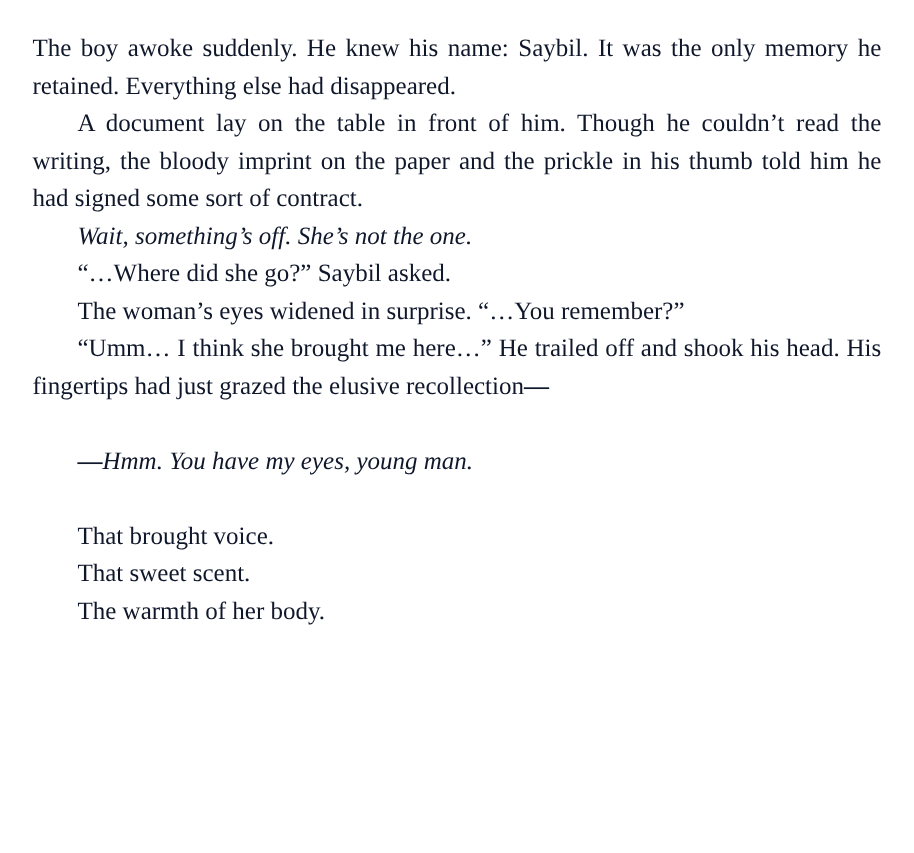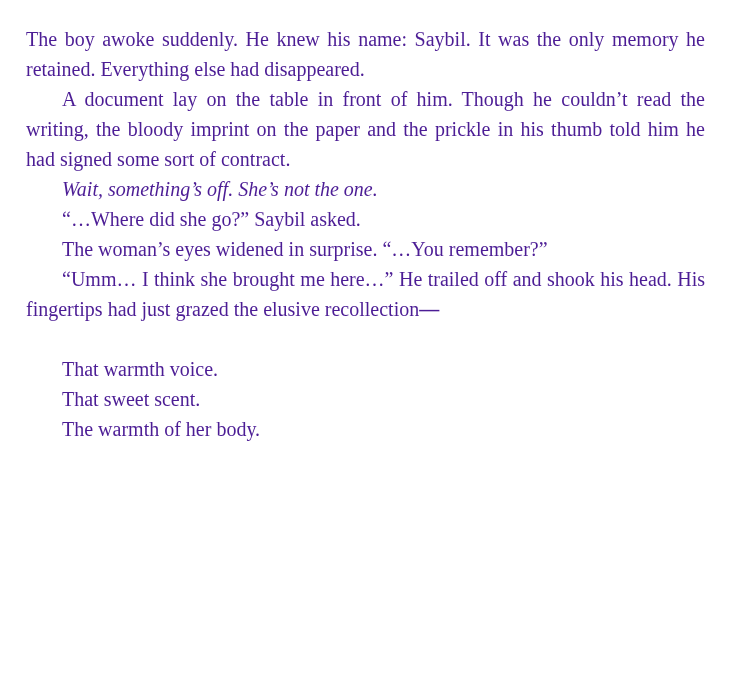--- a/index.html
+++ b/index.html
@@ -33,24 +33,25 @@
   .text-block p.space-before {
     margin-top: 30px;
   }
   .seg-italic { font-style: italic; }
   .seg-bold { font-weight: bold; font-style: normal; }
 </style>
 </head>
 <body>
 
 <div class="page">
-  <div class="text-block" id="text-block" style="color: #4c1d95;">
+  <div class="text-block" id="text-block" style="color: #0f172a;">
       <p><span>The boy awoke suddenly. He knew his name: Saybil. It was the only memory he retained. Everything else had disappeared.</span></p>
       <p class="indent"><span>A document lay on the table in front of him. Though he couldn’t read the writing, the bloody imprint on the paper and the prickle in his thumb told him he had signed some sort of contract.</span></p>
       <p class="indent"><span class="seg-italic">Wait, something’s off. She’s not the one.</span></p>
       <p class="indent"><span>“…Where did she go?” Saybil asked.</span></p>
       <p class="indent"><span>The woman’s eyes widened in surprise. “…You remember?”</span></p>
       <p class="indent"><span>“Umm… I think she brought me here…” He trailed off and shook his head. His fingertips had just grazed the elusive recollection</span><span class="seg-bold">—</span></p>
-      <p class="indent space-before"><span>That warmth voice.</span></p>
+      <p class="indent space-before"><span class="seg-bold">—</span><span class="seg-italic">Hmm. You have my eyes, young man.</span></p>
+      <p class="indent space-before"><span>That brought voice.</span></p>
       <p class="indent"><span>That sweet scent.</span></p>
       <p class="indent"><span>The warmth of her body.</span></p>
     </div>
 </div>
 
 </body></html>

